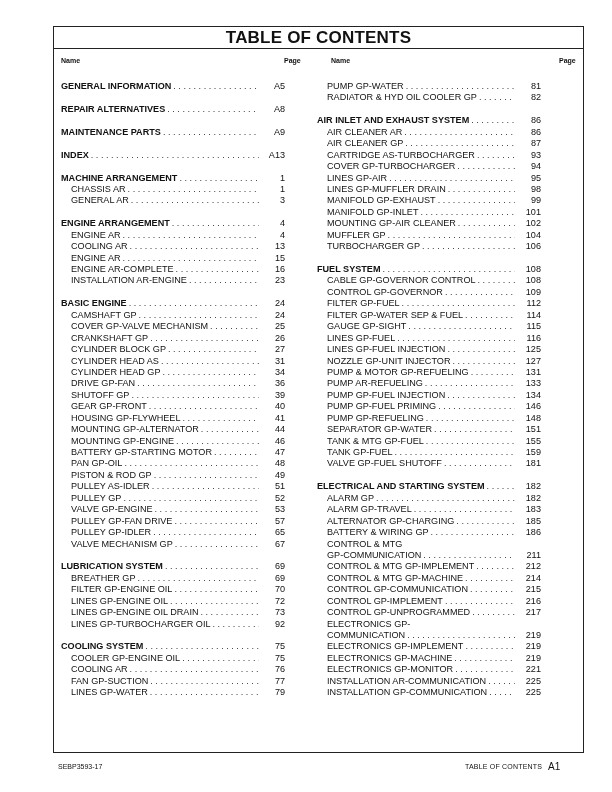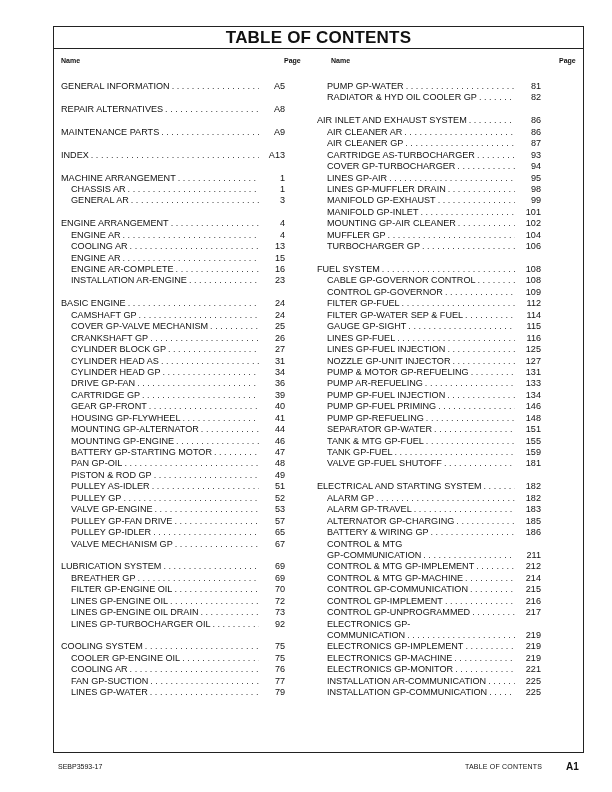--- a/index.html
+++ b/index.html
@@ -12,28 +12,28 @@
            font-weight: bold; font-size: 17px; line-height: 22px; letter-spacing: 0.2px; }
   .hdr { position: absolute; top: 30px; font-size: 7px; font-weight: bold; }
   .col { position: absolute; top: 54px; width: 224px; }
   .col.left { left: 7px; }
   .col.right { left: 263px; }
   .row { display: flex; align-items: baseline; height: 11.45px; font-size: 9.1px; line-height: 11.45px; white-space: nowrap; }
   .row .nm { flex: 0 0 auto; }
   .row .dots { flex: 1 1 auto; overflow: hidden; color: #333; letter-spacing: 1.6px; padding-left: 2px; }
   .row .dots::before { content: ". . . . . . . . . . . . . . . . . . . . . . . . . . . . . . . . . . . . . . . . . . . . . . . . . . . . . . . . . . . . . . . . . . . . . . . ."; letter-spacing: 0px; }
   .row .pg { flex: 0 0 auto; width: 26px; text-align: right; }
-  .row.section .nm { font-weight: normal; }
+  .row.section .nm { font-weight: bold; }
   .row.item .nm { padding-left: 10px; }
   .row.wrap .nm { padding-left: 10px; }
   .row.wrap .dots, .row.wrap .pg { visibility: hidden; }
   .gap { height: 11.45px; }
   .footer-left { position: absolute; left: 58px; top: 763px; font-size: 7px; }
   .footer-right { position: absolute; left: 465px; top: 763px; font-size: 7px; letter-spacing: 0.2px; }
-  .footer-page { position: absolute; left: 566px; top: 761px; font-size: 10px; font-weight: bold; }
+  .footer-page { position: absolute; left: 548px; top: 761px; font-size: 10px; font-weight: normal; }
 </style>
 </head>
 <body>
 
 <div class="frame">
   <div class="title">TABLE OF CONTENTS</div>
   <div class="hdr" style="left:7px">Name</div>
   <div class="hdr" style="left:230px">Page</div>
   <div class="hdr" style="left:277px">Name</div>
   <div class="hdr" style="left:505px">Page</div>
@@ -144,21 +144,21 @@
         <span class="nm">CYLINDER HEAD GP</span>
         <span class="dots"></span>
         <span class="pg">34</span>
       </div>
       <div class="row item">
         <span class="nm">DRIVE GP-FAN</span>
         <span class="dots"></span>
         <span class="pg">36</span>
       </div>
       <div class="row item">
-        <span class="nm">CARTRIDGE GP</span>
+        <span class="nm">SHUTOFF GP</span>
         <span class="dots"></span>
         <span class="pg">39</span>
       </div>
       <div class="row item">
         <span class="nm">GEAR GP-FRONT</span>
         <span class="dots"></span>
         <span class="pg">40</span>
       </div>
       <div class="row item">
         <span class="nm">HOUSING GP-FLYWHEEL</span>

